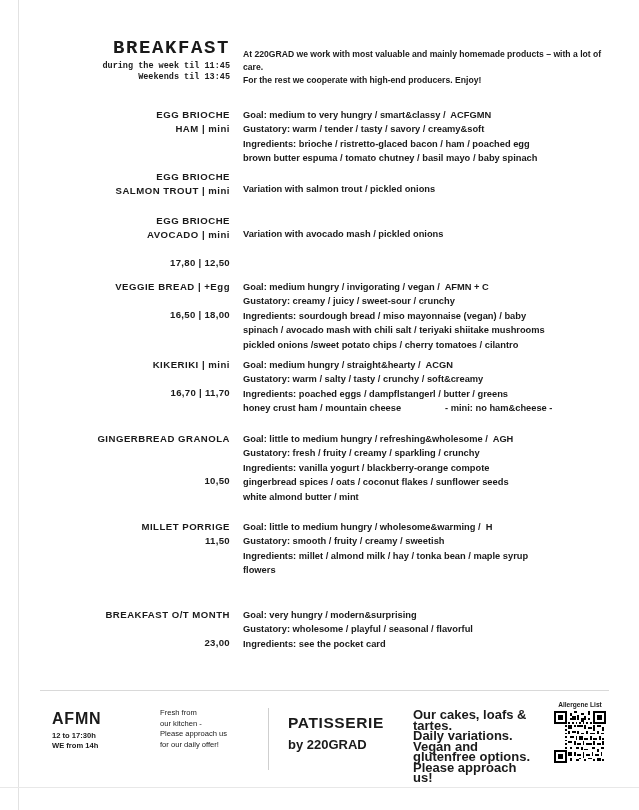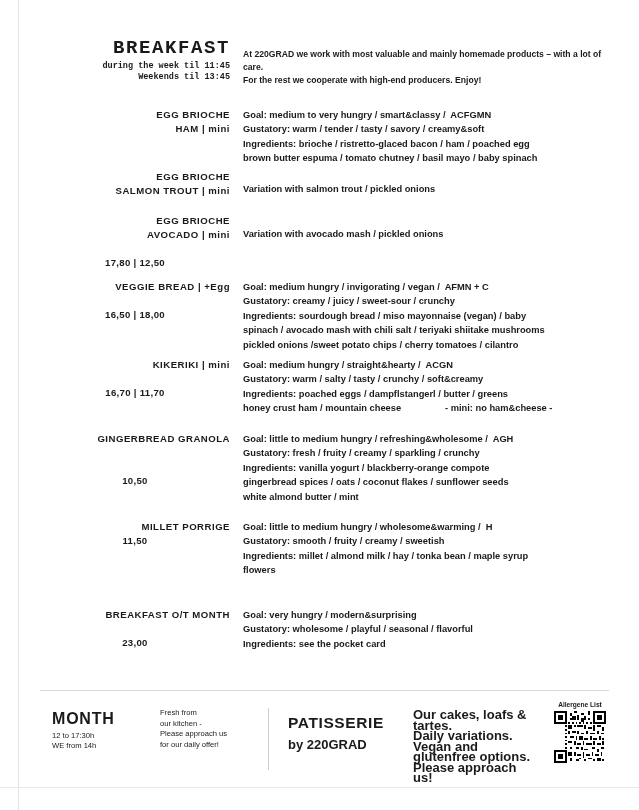--- a/index.html
+++ b/index.html
@@ -86,21 +86,20 @@
     top: 0;
     width: 190px;
     text-align: right;
     font-size: 9.6px;
     font-weight: bold;
     line-height: 14px;
     letter-spacing: 0.5px;
   }
   .row-left .price {
     letter-spacing: 0.3px;
-    text-align: center;
   }
   .row-right {
     margin-left: 243px;
     width: 372px;
     font-size: 9.3px;
     font-weight: bold;
     line-height: 14.4px;
   }
   .row-right .line {
     white-space: pre-wrap;
@@ -141,21 +140,21 @@
     width: 105px;
   }
   .lunch-title {
     font-size: 16px;
     font-weight: bold;
     letter-spacing: 0.8px;
     line-height: 18px;
   }
   .lunch-sub {
     font-size: 7.6px;
-    font-weight: normal;
+    font-weight: bold;
     line-height: 10px;
     margin-top: 3px;
   }
   .lunch-note {
     position: absolute;
     left: 160px;
     top: 6px;
     width: 86px;
     font-size: 7.6px;
     font-weight: normal;
@@ -330,21 +329,21 @@
       </div>
     </div>
 
   </div>
 
   <div class="footer">
     <div class="footer-rule"></div>
     <div class="footer-divider" style="left:268px"></div>
 
     <div class="lunch-block">
-      <div class="lunch-title">MONTH</div>
+      <div class="lunch-title">AFMN</div>
       <div class="lunch-sub">12 to 17:30h</div>
       <div class="lunch-sub" style="margin-top:0">WE from 14h</div>
     </div>
 
     <div class="lunch-note">
       <div>Fresh from</div>
       <div>our kitchen -</div>
       <div>Please approach us</div>
       <div>for our daily offer!</div>
     </div>

